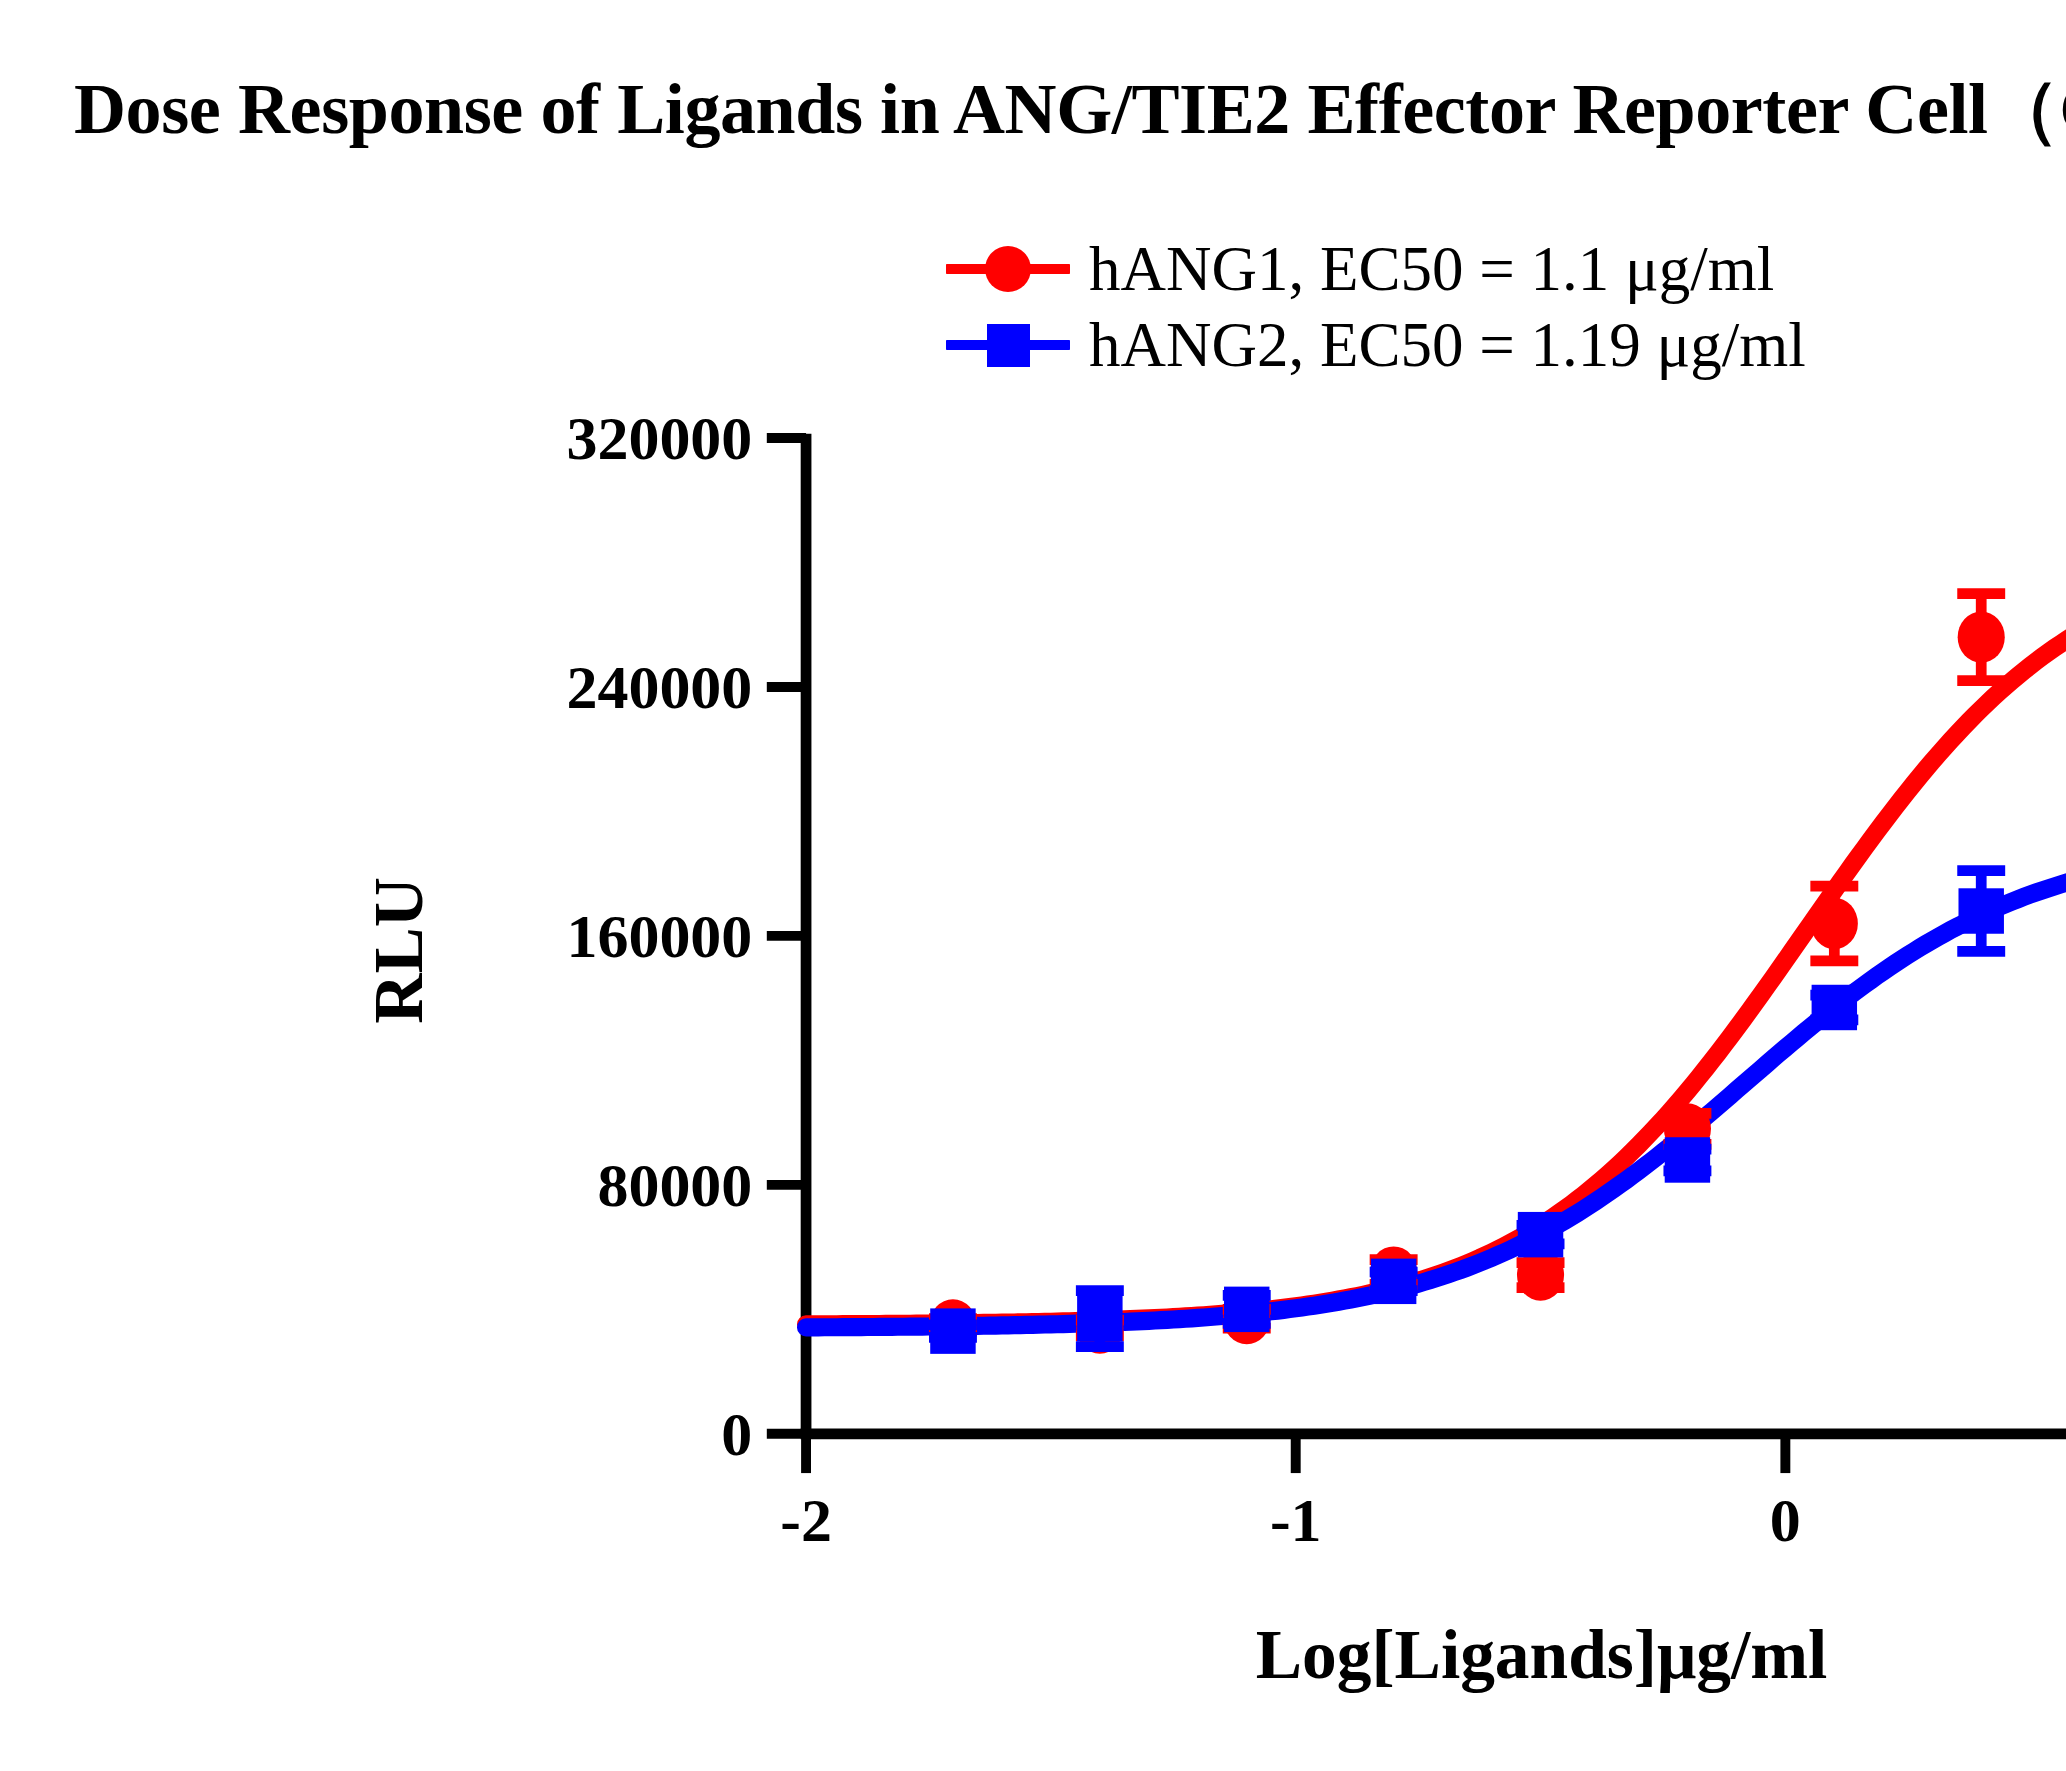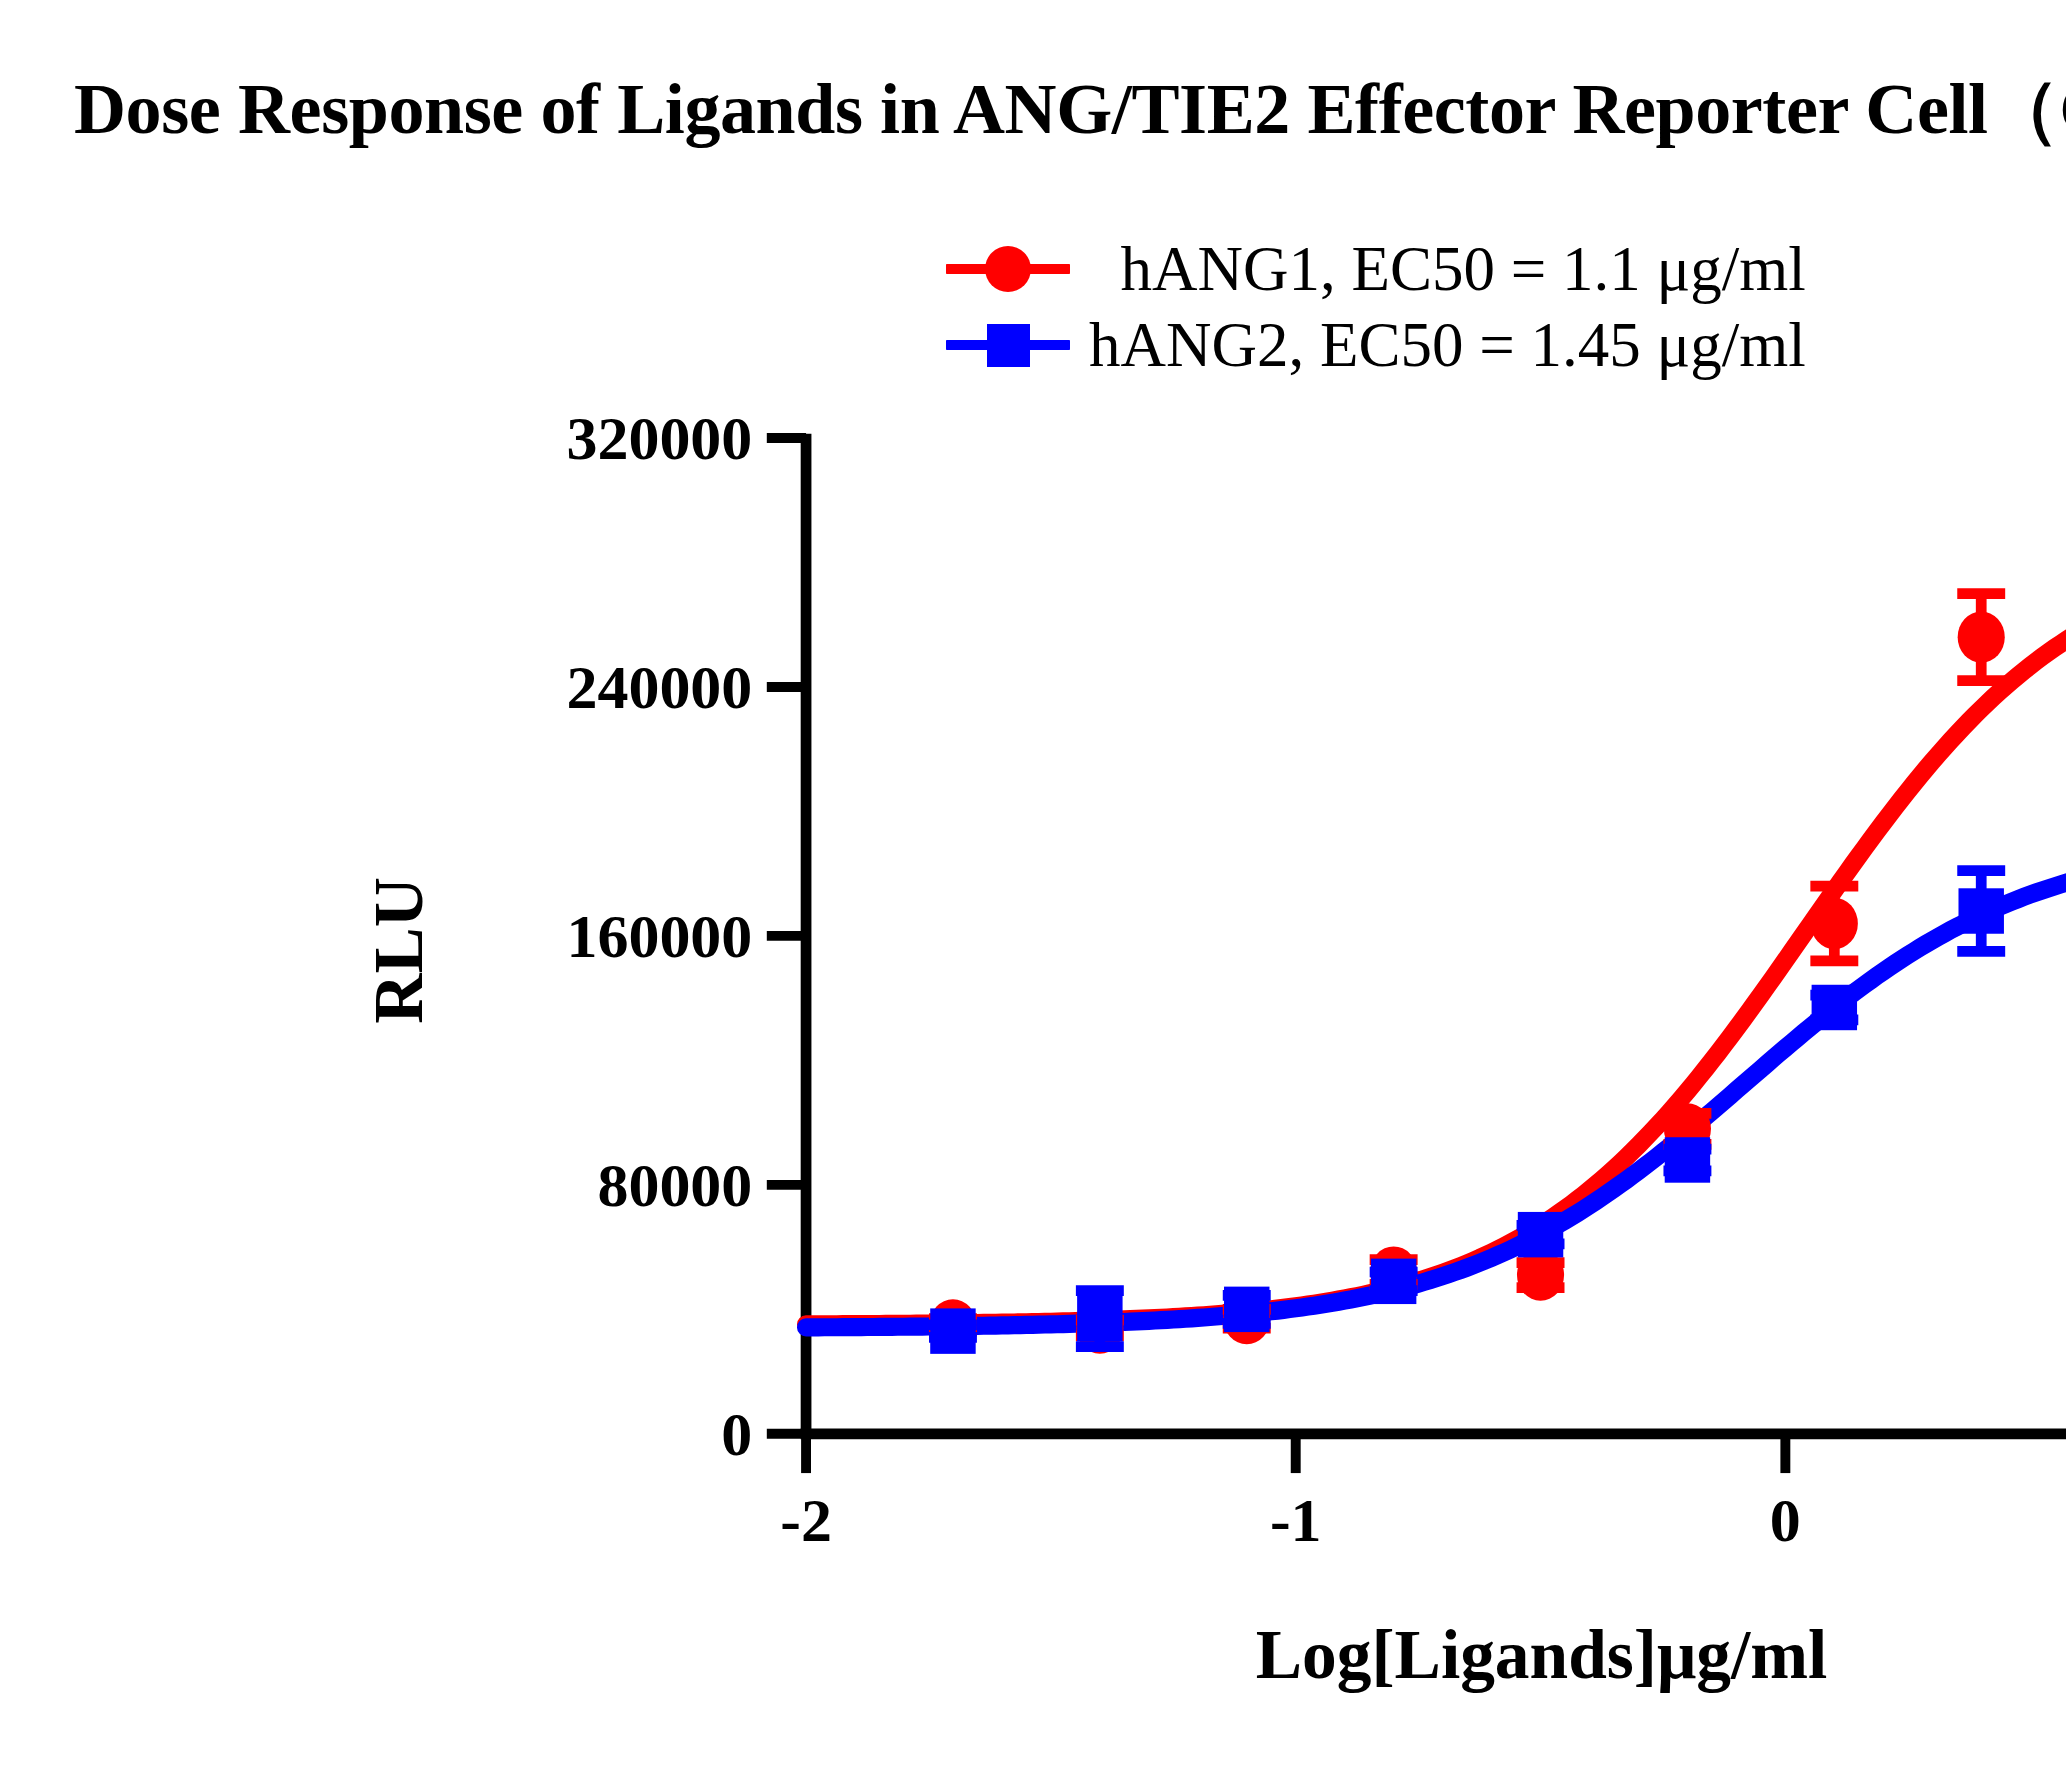--- a/index.html
+++ b/index.html
@@ -8,21 +8,21 @@
   #page{position:relative;width:3079px;height:1771px;background:#fff;}
 
   #chart-title{
     position:absolute;left:74px;top:72px;width:2934px;
     font-family:"Liberation Serif",serif;
     font-weight:bold;font-size:72px;line-height:1.05;
     letter-spacing:-0.4px;white-space:nowrap;color:#000;
   }
 
   #legend{position:absolute;left:946px;top:231px;}
-  .legend-row{display:flex;align-items:center;height:76px;justify-content:space-between;}
+  .legend-row{display:flex;align-items:center;height:76px;}
   .legend-marker{position:relative;width:124px;height:41px;flex:0 0 124px;}
   .legend-line{position:absolute;top:50%;left:0;width:124px;height:10.7px;margin-top:-5.4px;border-radius:0.8px;}
   .legend-sym{position:absolute;top:50%;left:50%;}
   .sym-circle{width:46px;height:46px;margin:-23px 0 0 -23px;border-radius:50%;}
   .sym-square{width:43px;height:43px;margin:-21.5px 0 0 -21.5px;}
   .legend-label{
     font-family:"Liberation Serif",serif;
     font-size:63px;color:#000;white-space:nowrap;padding-left:19px;line-height:1;
   }
 
@@ -51,21 +51,21 @@
         <span class="legend-line" style="background:#FF0000"></span>
         <span class="legend-sym sym-circle" style="background:#FF0000"></span>
       </span>
       <span class="legend-label">hANG1, EC50 = 1.1 μg/ml</span>
     </div>
     <div class="legend-row">
       <span class="legend-marker">
         <span class="legend-line" style="background:#0000FF"></span>
         <span class="legend-sym sym-square" style="background:#0000FF"></span>
       </span>
-      <span class="legend-label">hANG2, EC50 = 1.45 μg/ml</span>
+      <span class="legend-label">hANG2, EC50 = 1.19 μg/ml</span>
     </div>
   </div>
 
   <div id="plot">
     <svg width="3079" height="1771" viewBox="0 0 7450 4286" xmlns="http://www.w3.org/2000/svg">
       <g id="y-tick-labels">
           <text x="1820" y="3522" text-anchor="end" class="axis-tick-label">0</text>
           <text x="1820" y="2919.5" text-anchor="end" class="axis-tick-label">80000</text>
           <text x="1820" y="2317" text-anchor="end" class="axis-tick-label">160000</text>
           <text x="1820" y="1714.5" text-anchor="end" class="axis-tick-label">240000</text>

